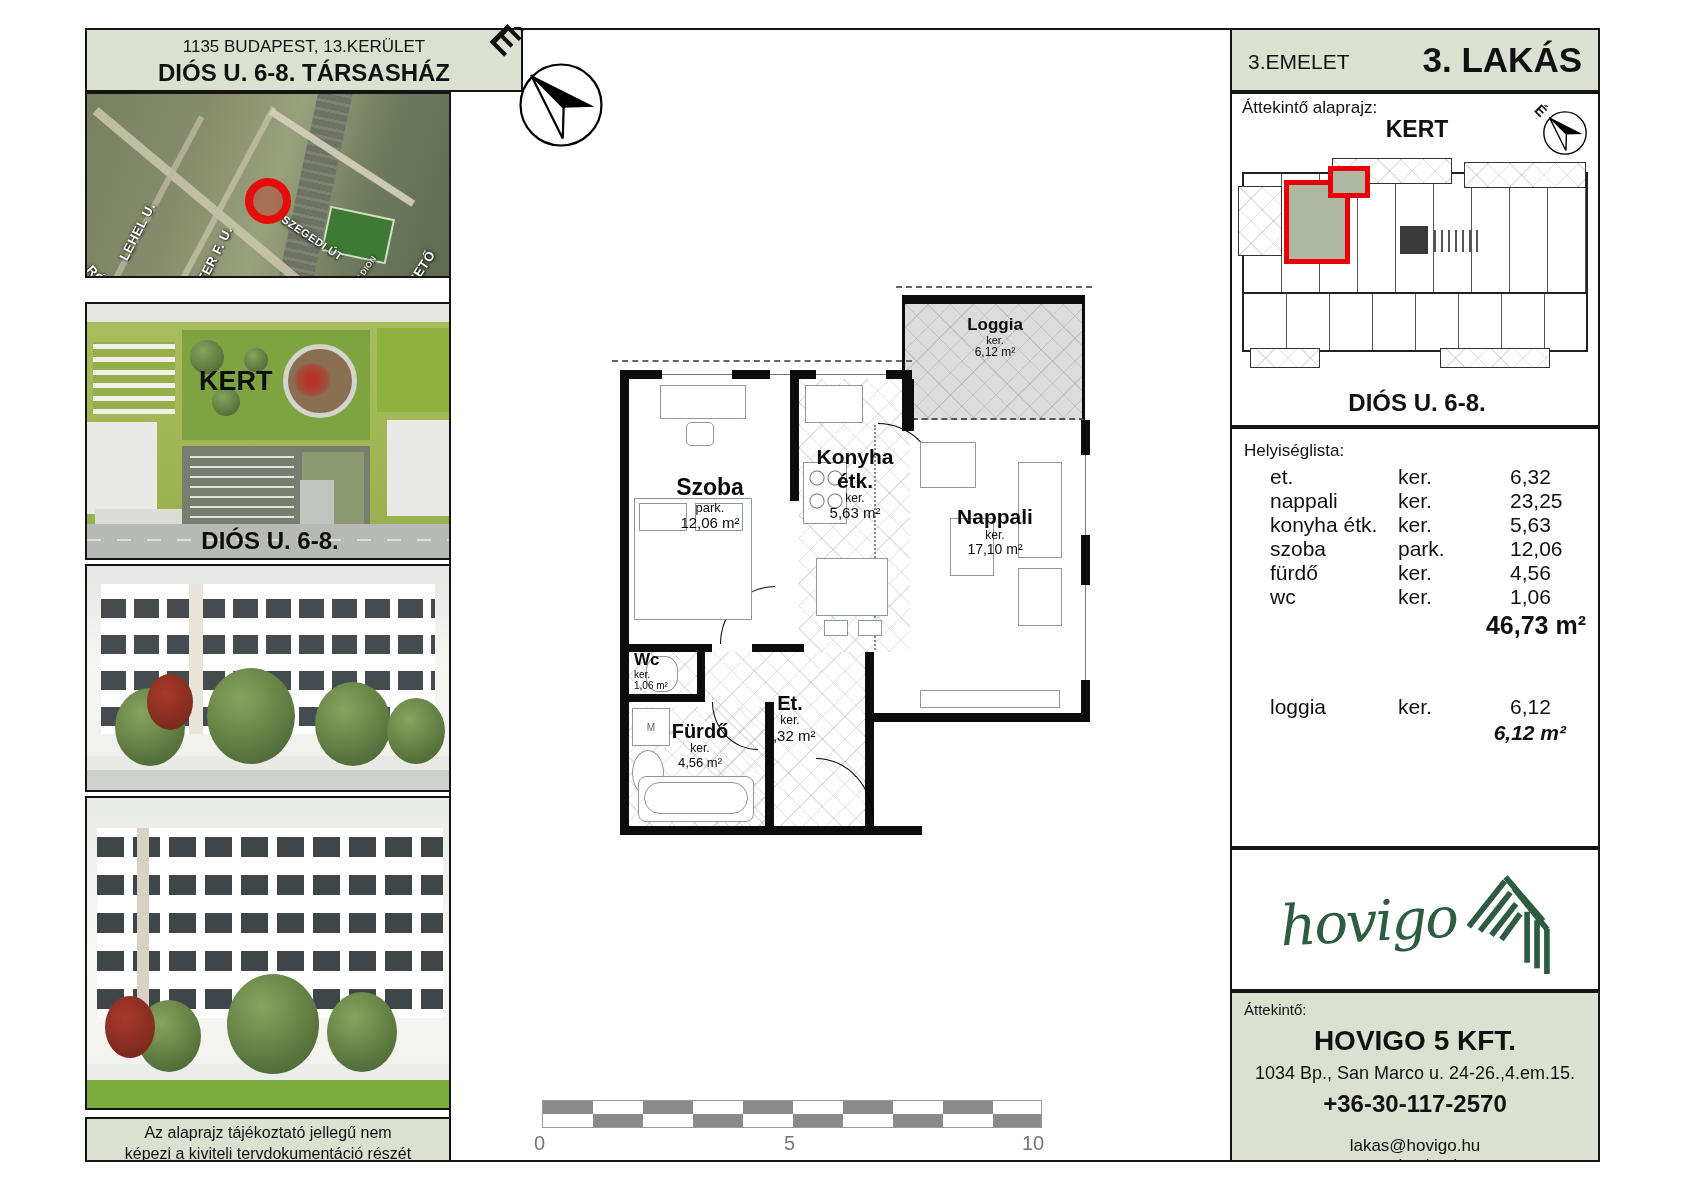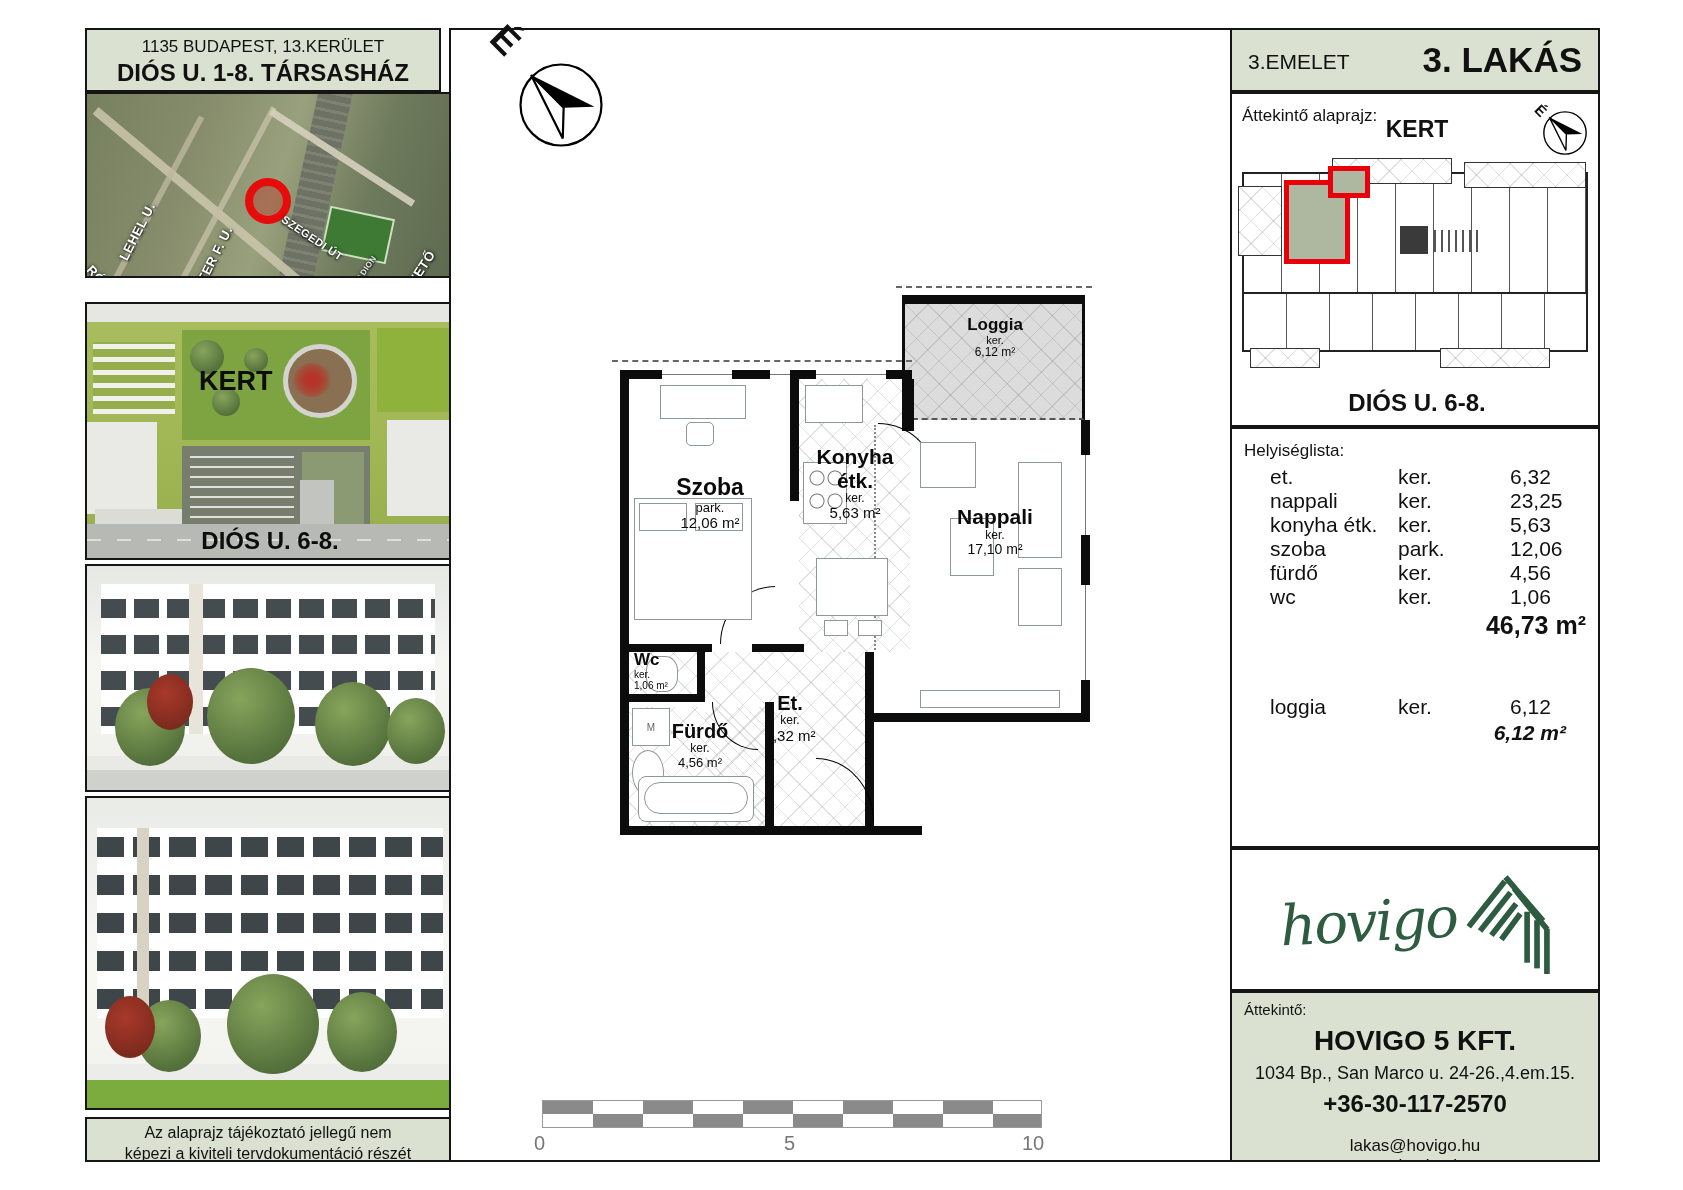--- a/index.html
+++ b/index.html
@@ -31,23 +31,23 @@
      background:radial-gradient(circle at 38% 32%, #87a55c, #55713c 72%, #466031 100%);}
   .northsvg{display:block;}
 </style>
 </head>
 <body>
 
 <div id="sheet">
 
   <div class="box" style="left:449px;top:28px;width:783px;height:1134px;"></div>
 
-  <div class="box green" style="left:85px;top:28px;width:356px;height:64px;text-align:center;">
+  <div class="box green" style="left:85px;top:28px;width:438px;height:64px;text-align:center;">
     <div style="margin-top:7px;font-size:17px;">1135 BUDAPEST, 13.KERÜLET</div>
-    <div style="font-size:24px;font-weight:bold;margin-top:2px;">DIÓS U. 1-8. TÁRSASHÁZ</div>
+    <div style="font-size:24px;font-weight:bold;margin-top:2px;">DIÓS U. 6-8. TÁRSASHÁZ</div>
   </div>
 
   <div class="box" style="left:85px;top:92px;width:366px;height:186px;background:linear-gradient(108deg,#76805f 0%,#878d6c 30%,#99a07c 52%,#6e7a5c 75%,#5d6b50 100%);">
     <div class="abs" style="left:210px;top:-30px;width:34px;height:260px;transform:rotate(12deg);background:repeating-linear-gradient(0deg,#6d7265 0 6px,#7d8272 6px 9px);"></div>
     <div class="abs" style="left:-30px;top:118px;width:330px;height:9px;transform:rotate(40deg);background:#cdc7ae;opacity:.85;"></div>
     <div class="abs" style="left:60px;top:10px;width:6px;height:220px;transform:rotate(28deg);background:#bdb7a0;opacity:.8;"></div>
     <div class="abs" style="left:130px;top:0px;width:6px;height:230px;transform:rotate(28deg);background:#c4bea6;opacity:.8;"></div>
     <div class="abs" style="left:170px;top:60px;width:170px;height:7px;transform:rotate(33deg);background:#d6d0bc;opacity:.9;"></div>
     <div class="abs" style="left:238px;top:118px;width:62px;height:42px;transform:rotate(12deg);background:#3f7a34;border:2px solid #cfe0c2;"></div>
     <div class="abs" style="left:158px;top:84px;width:30px;height:30px;border:8px solid #e60c0c;border-radius:50%;background:rgba(185,55,40,.45);"></div>
@@ -236,21 +236,21 @@
   <span class="abs" style="left:534px;top:1132px;font-size:20px;color:#777;">0</span>
   <span class="abs" style="left:784px;top:1132px;font-size:20px;color:#777;">5</span>
   <span class="abs" style="left:1022px;top:1132px;font-size:20px;color:#777;">10</span>
 
   <div class="box green" style="left:1230px;top:28px;width:370px;height:64px;">
     <span class="abs" style="left:16px;top:20px;font-size:21px;">3.EMELET</span>
     <span class="abs" style="right:16px;top:10px;font-size:35px;font-weight:bold;">3. LAKÁS</span>
   </div>
 
   <div class="box" style="left:1230px;top:92px;width:370px;height:335px;">
-    <div class="abs" style="left:10px;top:12px;font-size:17px;">Áttekintő alaprajz:</div>
+    <div class="abs" style="left:10px;top:4px;font-size:17px;">Áttekintő alaprajz:</div>
     <div class="abs" style="left:0;top:22px;width:370px;text-align:center;font-size:23px;font-weight:bold;">KERT</div>
     <div class="abs" style="right:52px;top:8px;font-size:15px;font-weight:bold;transform:rotate(45deg);">É</div>
     <svg class="abs northsvg" style="right:10px;top:16px;" width="46" height="46" viewBox="0 0 100 100">
       <circle cx="50" cy="50" r="46" fill="none" stroke="#000" stroke-width="3"></circle>
       <polygon points="16,16 88,52 53,53" fill="#000"></polygon>
       <polygon points="16,16 53,53 52,88" fill="none" stroke="#000" stroke-width="3"></polygon>
     </svg>
 
     <div class="abs" style="left:8px;top:62px;width:352px;height:230px;">
       <div class="abs" style="left:2px;top:16px;width:346px;height:122px;border:2px solid #222;box-sizing:border-box;background:

